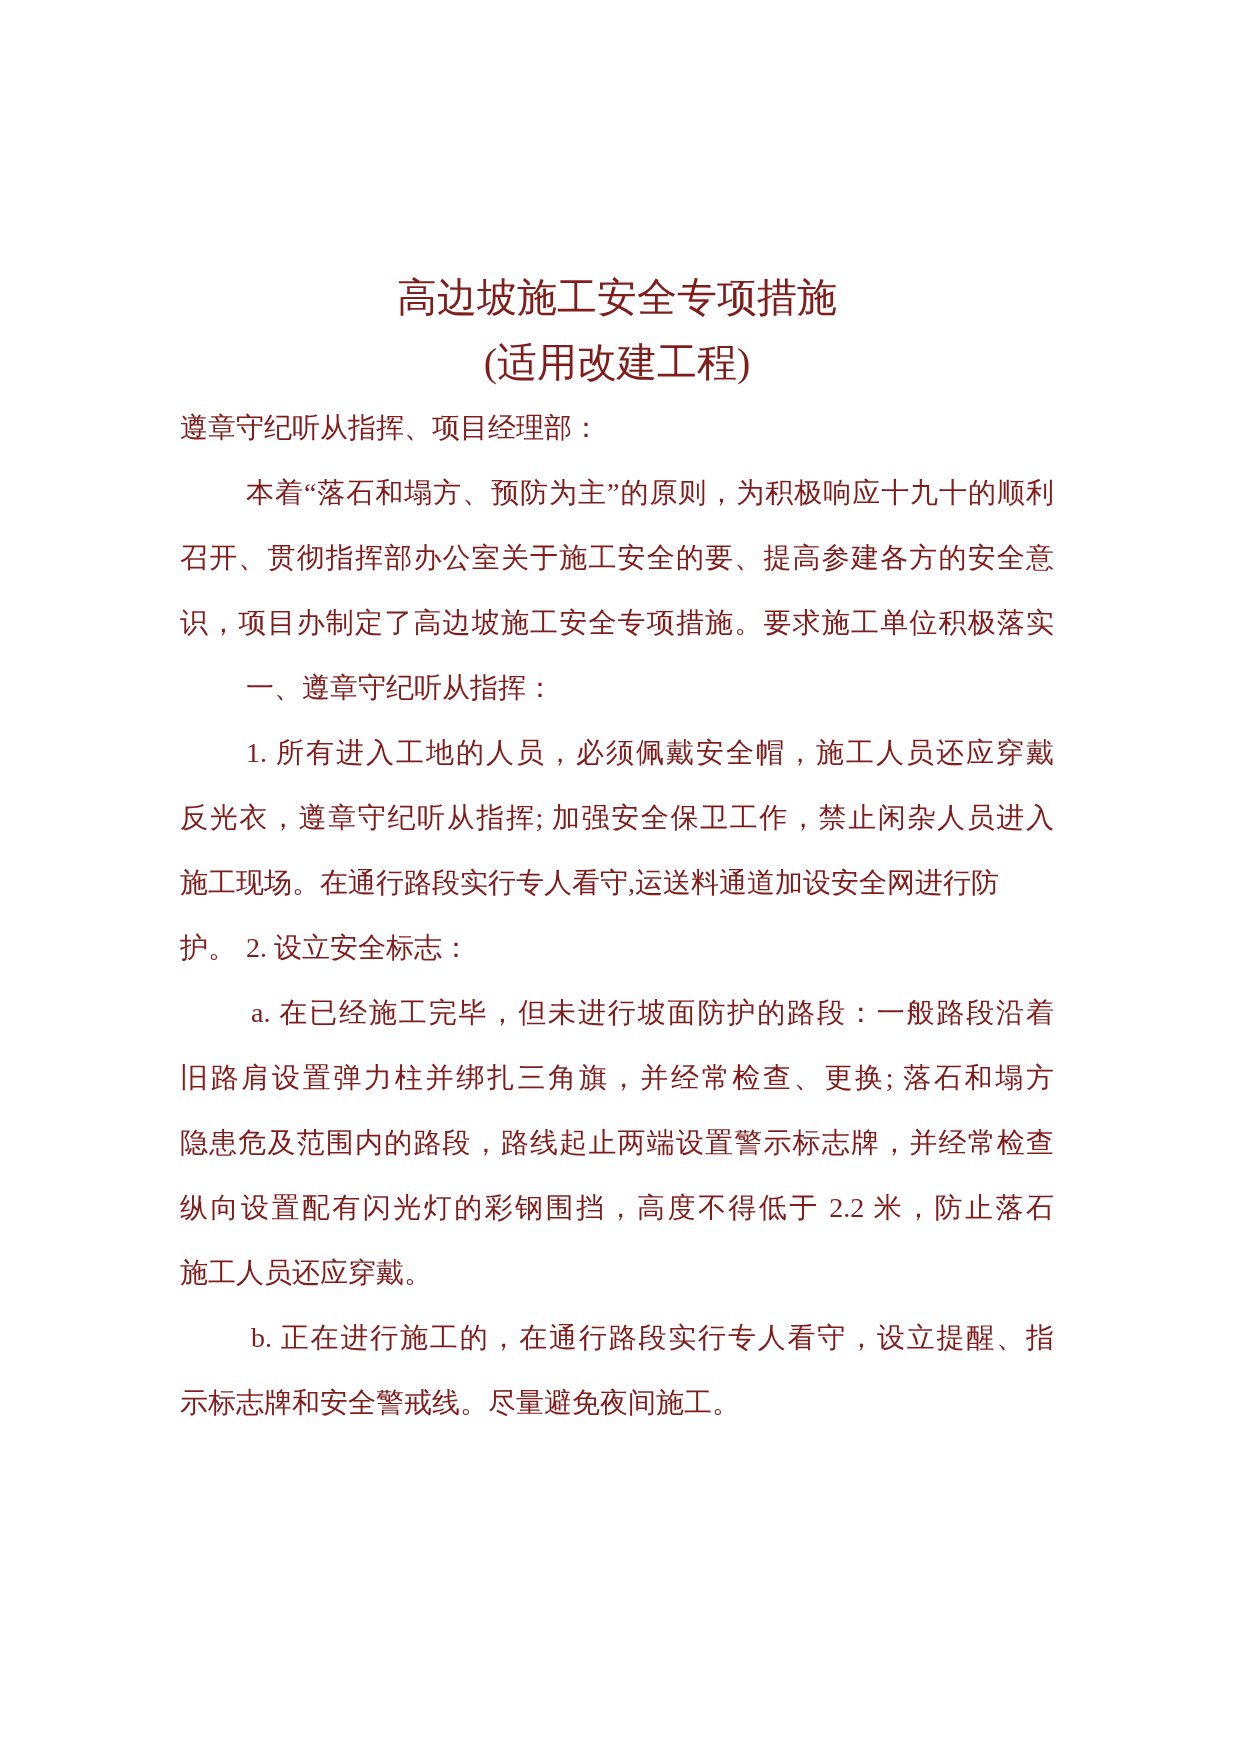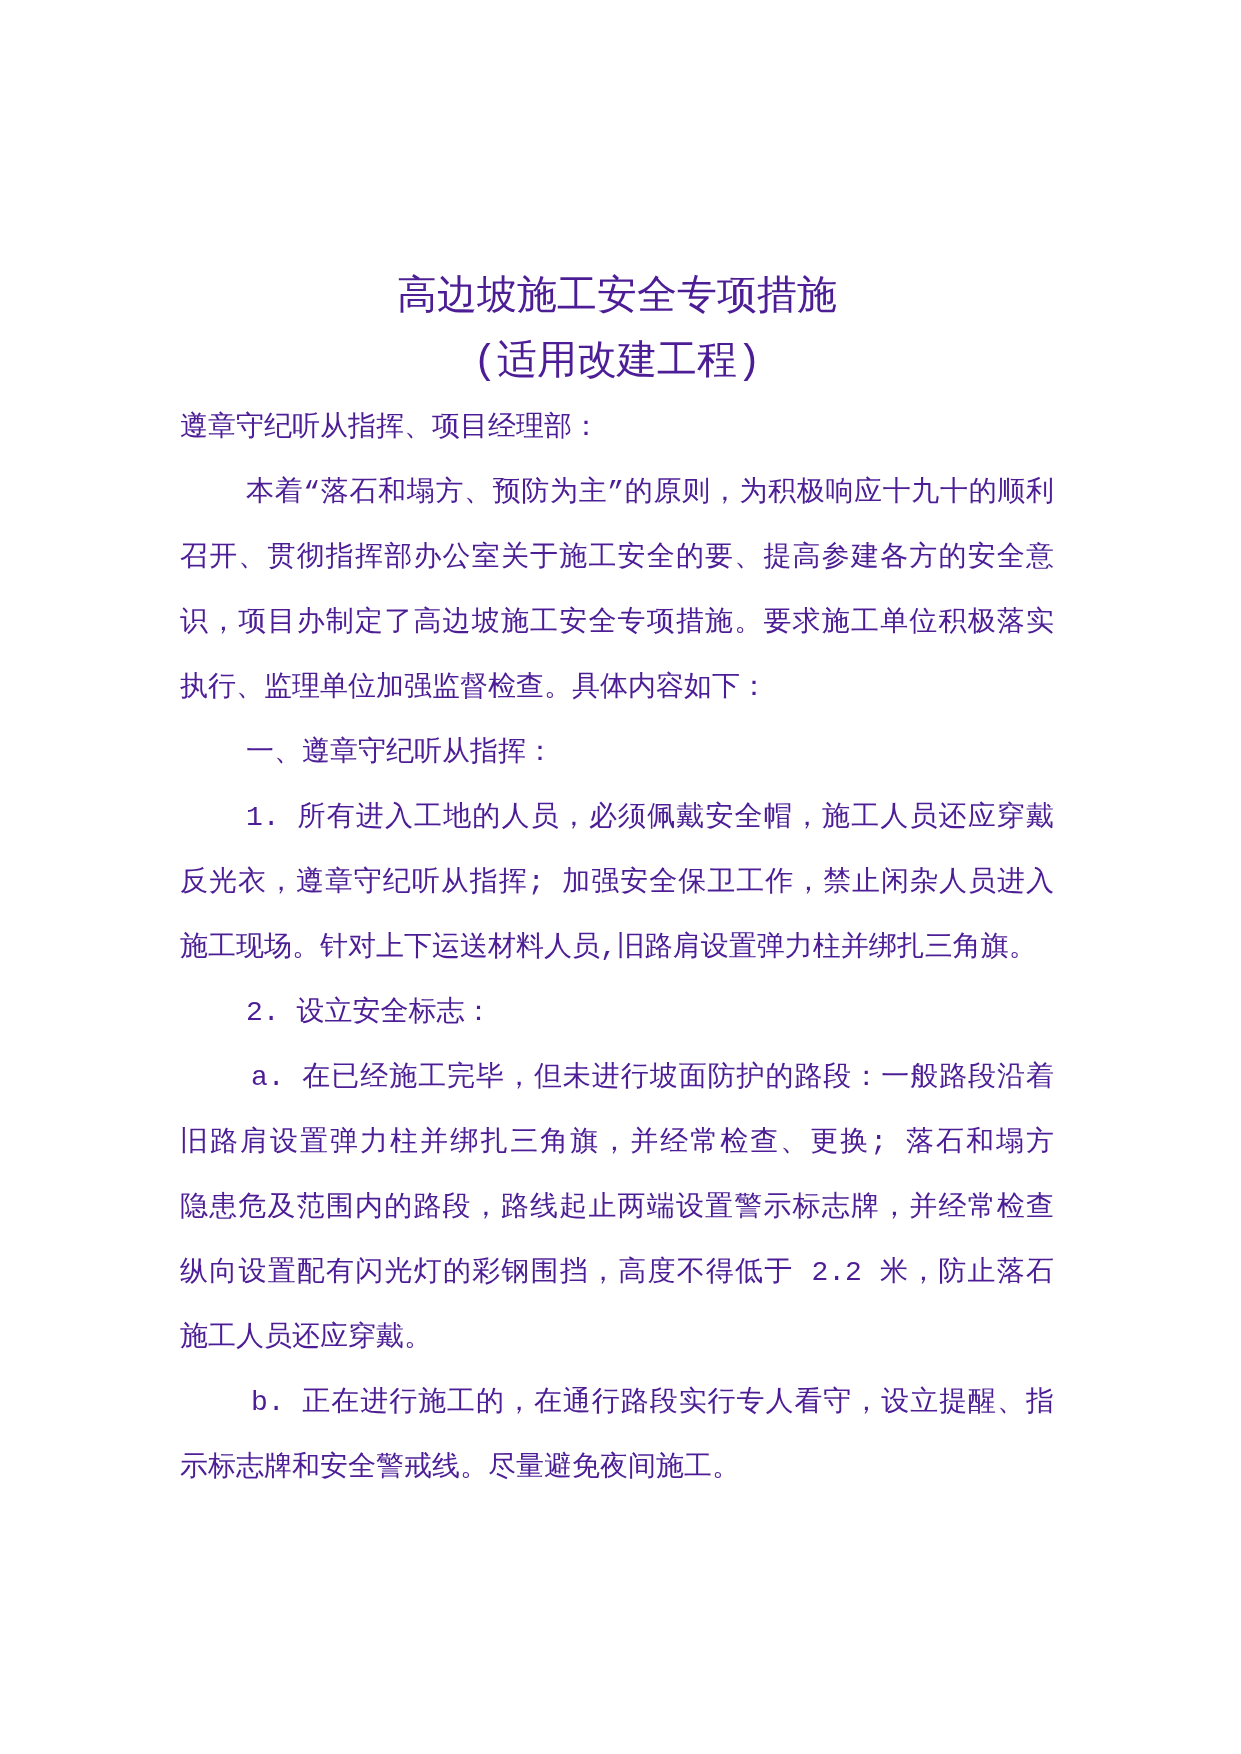--- a/index.html
+++ b/index.html
@@ -16,24 +16,23 @@
     font-family: "Liberation Serif", "DejaVu Serif", serif;
     color: #000000;
   }
   .doc {
     position: absolute;
     left: 180px;
     top: 265px;
     width: 874px;
     font-size: 28px;
     line-height: 65px;
-    color: #4c1d95;
+    color: #7f1d1d;
     text-align: left;
     white-space: normal;
-    font-family: Liberation Mono, monospace;
   }
   .line {
     width: 874px;
     height: 65px;
     overflow: visible;
   }
   
   .t {
     font-size: 40px;
     text-align: center;
@@ -55,25 +54,24 @@
 <div class="page">
   <div class="doc">
 
     <div class="line t">高边坡施工安全专项措施</div>
     <div class="line t">(适用改建工程)</div>
 
     <div class="line">遵章守纪听从指挥、项目经理部：</div>
     <div class="line i1 fill">本着“落石和塌方、预防为主”的原则，为积极响应十九十的顺利</div>
     <div class="line fill">召开、贯彻指挥部办公室关于施工安全的要、提高参建各方的安全意</div>
     <div class="line fill">识，项目办制定了高边坡施工安全专项措施。要求施工单位积极落实</div>
-    <div class="line">执行、监理单位加强监督检查。具体内容如下：</div>
     <div class="line i1">一、遵章守纪听从指挥：</div>
     <div class="line i1 fill">1. 所有进入工地的人员，必须佩戴安全帽，施工人员还应穿戴</div>
     <div class="line fill">反光衣，遵章守纪听从指挥; 加强安全保卫工作，禁止闲杂人员进入</div>
-    <div class="line">施工现场。针对上下运送材料人员,旧路肩设置弹力柱并绑扎三角旗。</div>
+    <div class="line">施工现场。在通行路段实行专人看守,运送料通道加设安全网进行防护。</div>
     <div class="line i1">2. 设立安全标志：</div>
     <div class="line i2 fill">a. 在已经施工完毕，但未进行坡面防护的路段：一般路段沿着</div>
     <div class="line fill">旧路肩设置弹力柱并绑扎三角旗，并经常检查、更换; 落石和塌方</div>
     <div class="line fill">隐患危及范围内的路段，路线起止两端设置警示标志牌，并经常检查</div>
     <div class="line fill">纵向设置配有闪光灯的彩钢围挡，高度不得低于 2.2 米，防止落石</div>
     <div class="line">施工人员还应穿戴。</div>
     <div class="line i2 fill">b. 正在进行施工的，在通行路段实行专人看守，设立提醒、指</div>
     <div class="line">示标志牌和安全警戒线。尽量避免夜间施工。</div>
 
   </div>

